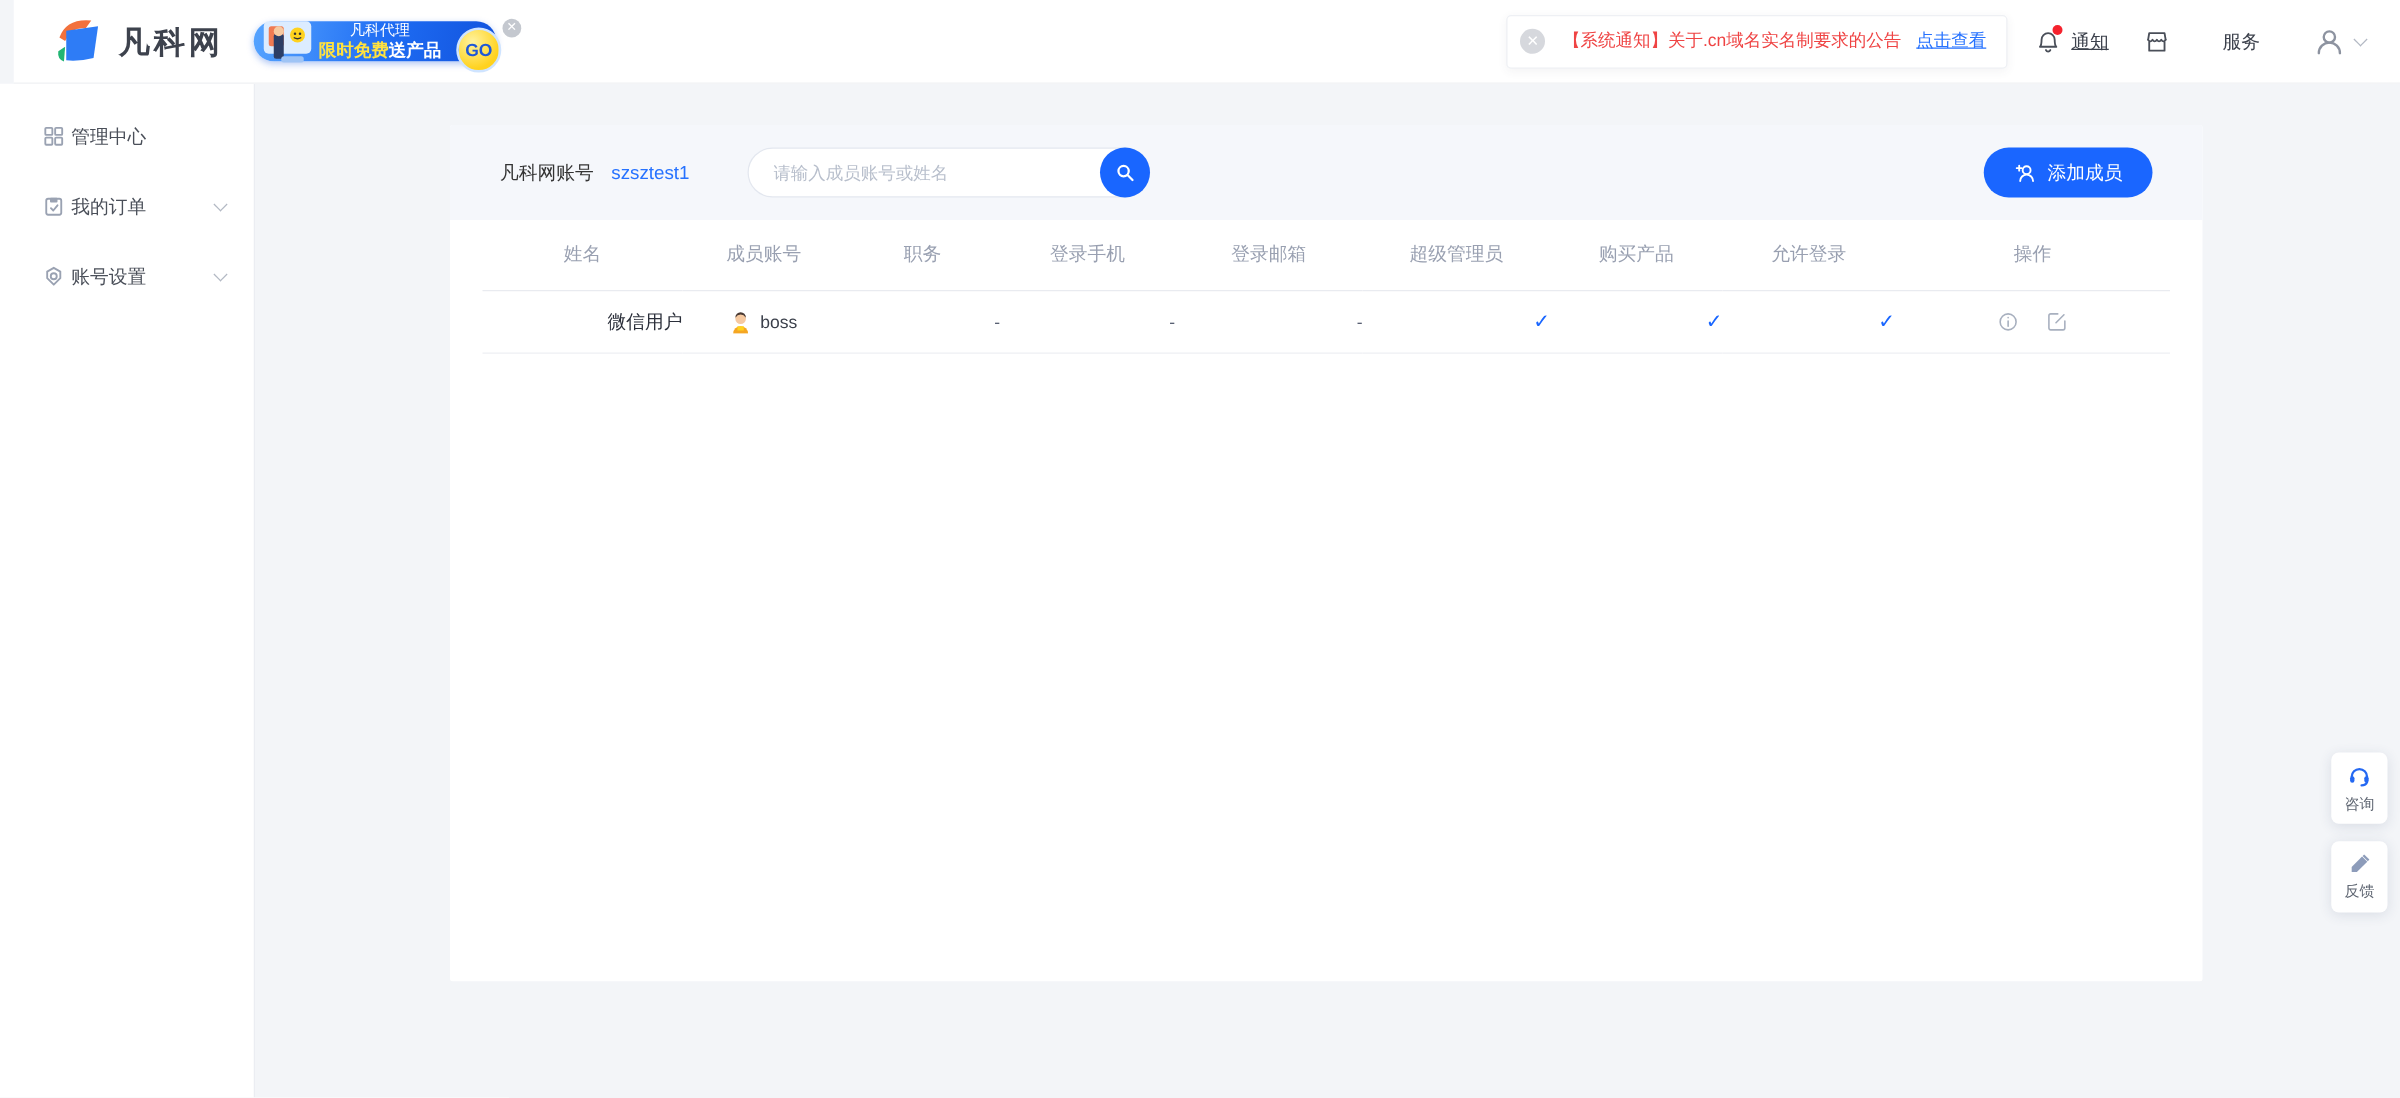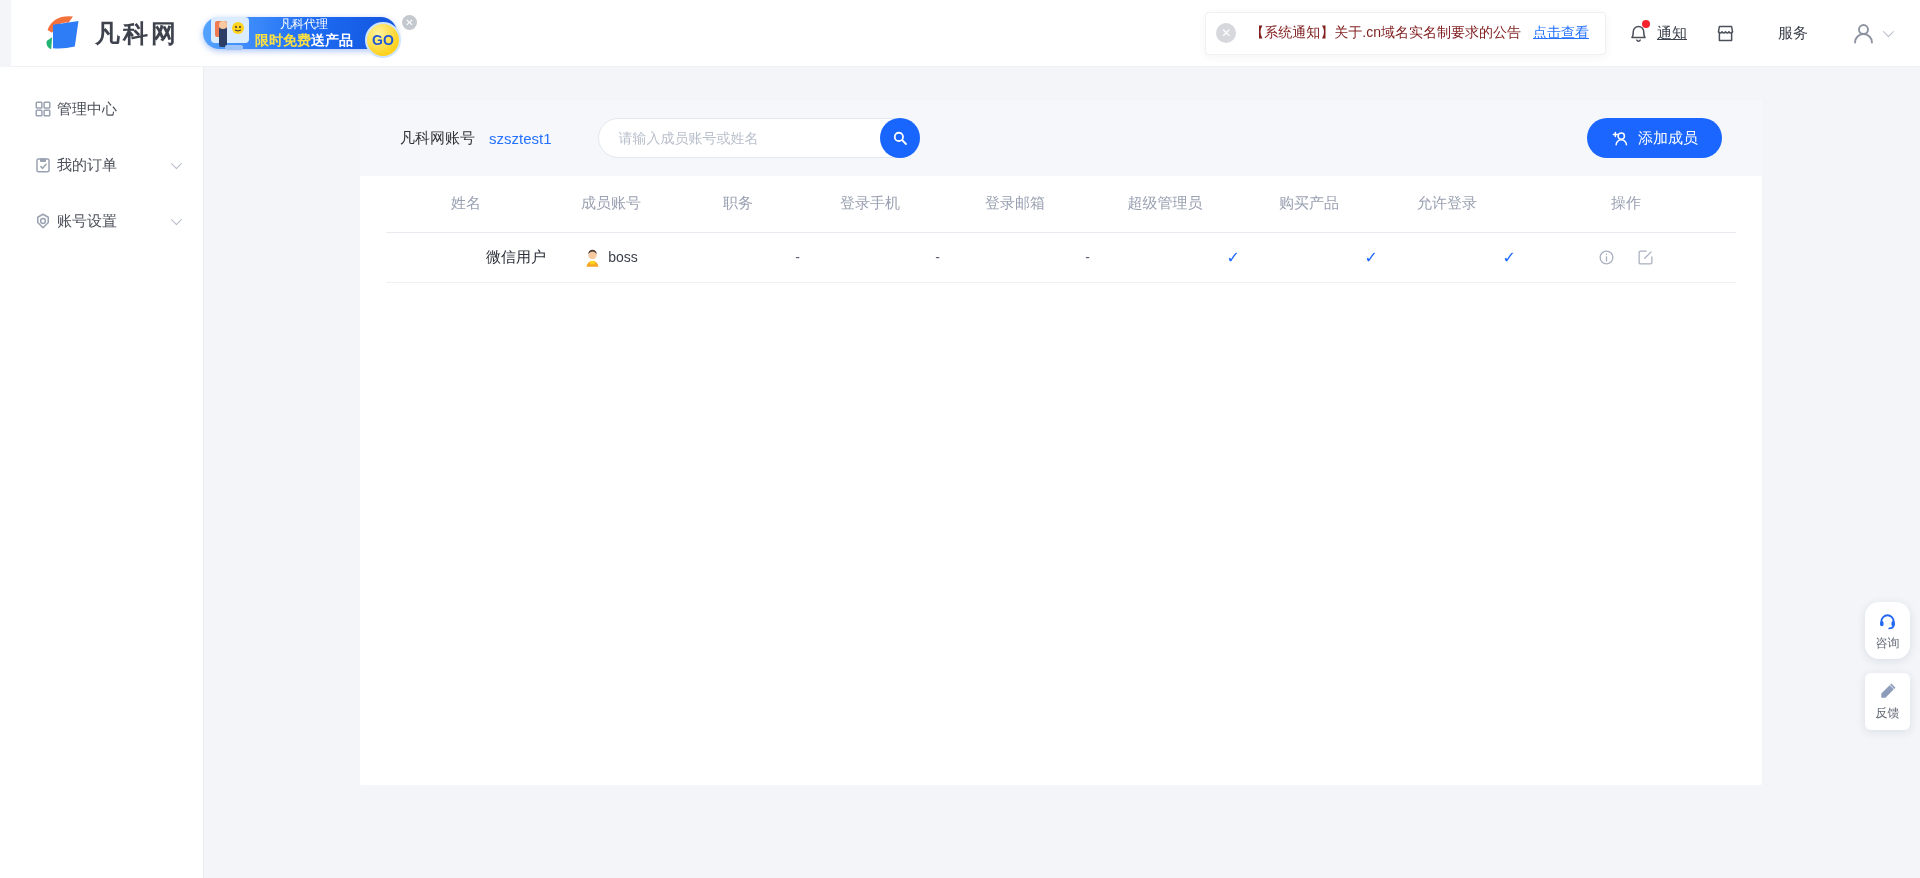--- a/index.html
+++ b/index.html
@@ -44,21 +44,21 @@
   .header-right { margin-left:auto; display:flex; align-items:center; }
   .notice {
     display:flex; align-items:center; height:43px; background:#fff;
     border:1px solid #eef0f4; border-radius:4px; box-shadow:0 2px 8px rgba(60,70,90,.06);
     padding:0 16px 0 10px;
   }
   .notice-close {
     width:20px; height:20px; border-radius:50%; background:#d6d8dd; color:#fff;
     font-size:12px; line-height:20px; text-align:center; cursor:pointer; flex:0 0 auto;
   }
-  .notice-text { margin-left:14px; font-size:14px; color:#7f1d1d; white-space:nowrap; }
+  .notice-text { margin-left:14px; font-size:14px; color:#ef4444; white-space:nowrap; }
   .notice-link { margin-left:12px; font-size:14px; color:#2672ff; text-decoration:underline; cursor:pointer; white-space:nowrap; }
 
   .nav-item { display:flex; align-items:center; gap:8px; cursor:pointer; color:#3d424d; font-size:15px; }
   .nav-bell { margin-left:22px; position:relative;text-decoration:underline; }
   .nav-service { margin-left:28px;gap:42px; }
   .badge-dot { position:absolute; left:14px; top:-3px; width:8px; height:8px; border-radius:50%; background:#f5222d; }
   .nav-avatar { margin-left:42px; display:flex; align-items:center; gap:6px; cursor:pointer; }
 
   
   .sidebar {
@@ -115,21 +115,21 @@
   .op-icons { display:flex; align-items:center; justify-content:center; gap:22px; }
   .op-btn { cursor:pointer; display:inline-flex; }
 
   
   .float-btn {
     position:absolute; right:10px; width:45px; height:57px; background:#fff; border-radius:6px;
     box-shadow:0 2px 10px rgba(40,60,100,.12); display:flex; flex-direction:column;
     align-items:center; justify-content:center; gap:4px; cursor:pointer; z-index:30;
   }
   .float-btn .flabel { font-size:12px; color:#5f6672; }
-  .float-consult { top:602px;border-radius:14px; }
+  .float-consult { top:602px; }
   .float-feedback { top:673px; }
 </style>
 </head>
 <body>
 
 <div class="header">
   <div class="logo">
     <span>
       <svg width="44" height="40" viewBox="0 0 48 44">
         <path d="M7 21 Q13 4 35 6 L30 13 Q18 11 12 24 Z" fill="#f2713d"></path>

